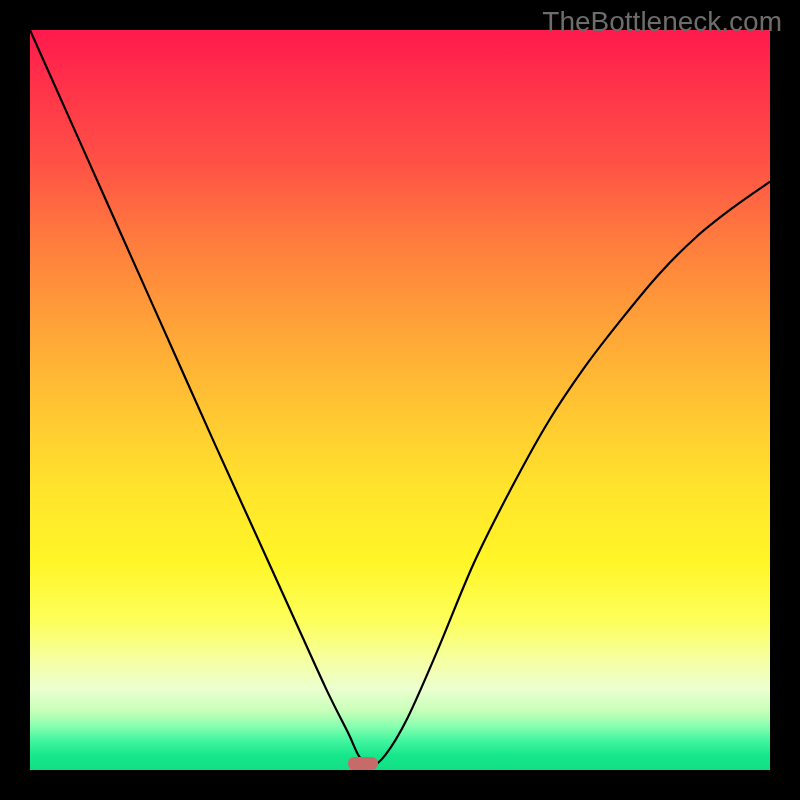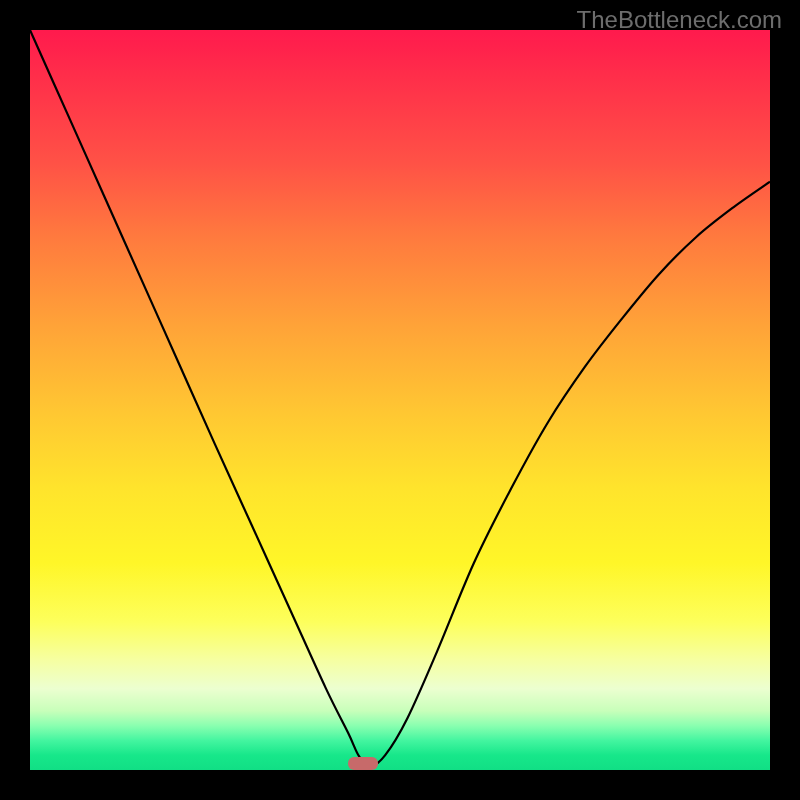--- a/index.html
+++ b/index.html
@@ -9,21 +9,21 @@
     height: 800px;
     background: #000;
     font-family: Arial, Helvetica, sans-serif;
     position: relative;
   }
   .watermark {
     position: absolute;
     top: 6px;
     right: 18px;
     color: #6d6d6d;
-    font-size: 24px;
+    font-size: 28px;
     font-weight: 400;
     letter-spacing: 0px;
     z-index: 10;
   }
   .plot-area {
     position: absolute;
     left: 30px;
     top: 30px;
     width: 740px;
     height: 740px;

